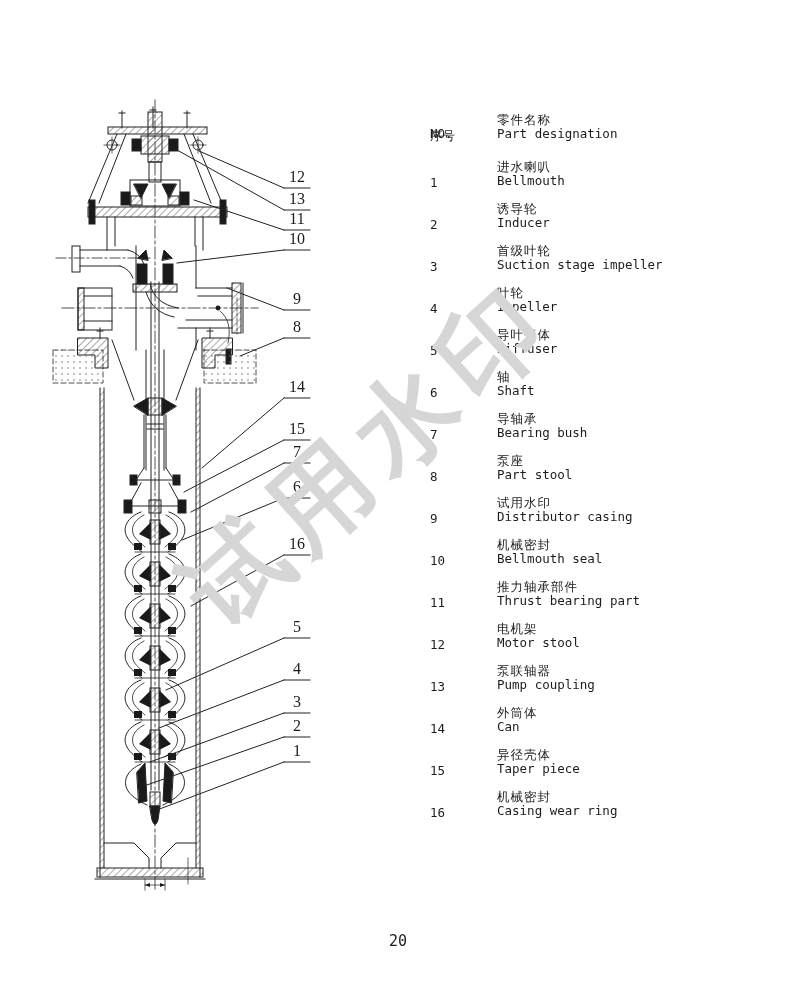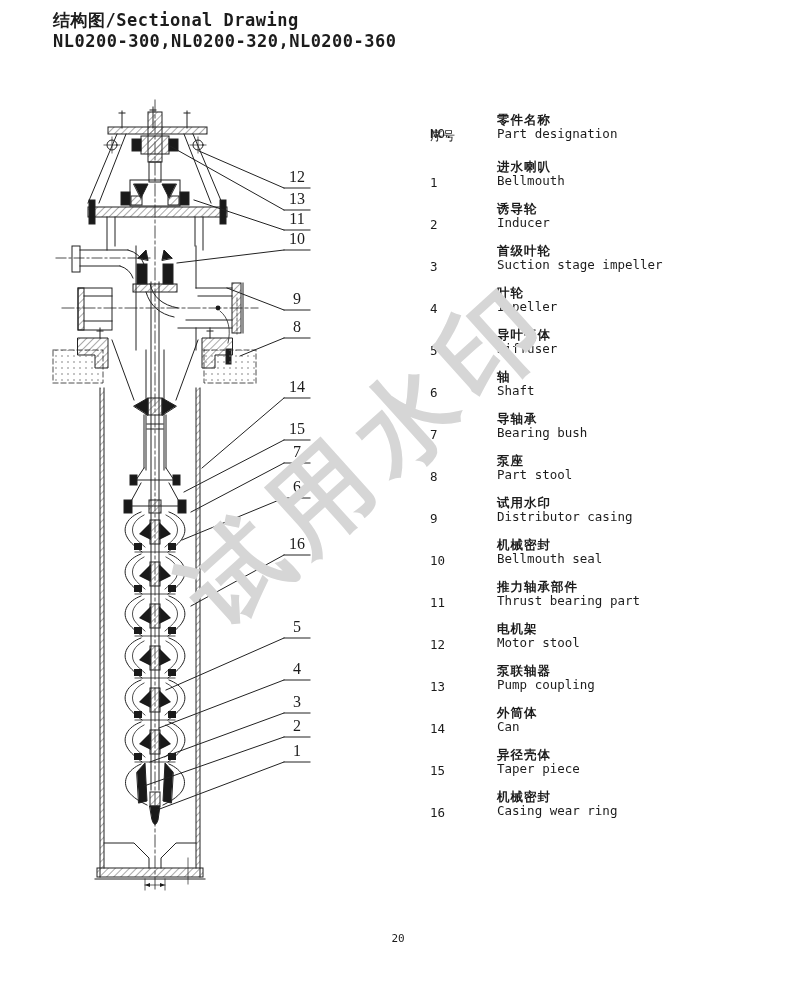--- a/index.html
+++ b/index.html
@@ -14,40 +14,36 @@
   .callout-label{
     position:absolute;transform:translate(-50%,-100%);
     font-family:"Liberation Serif","DejaVu Serif",serif;font-size:16px;color:#1c1c1c;
     line-height:1;padding-bottom:2px;white-space:nowrap;
   }
   .parts-table{position:absolute;left:430px;top:113px;width:340px;font-size:12.5px;line-height:14px;}
   .pt-header{position:relative;height:47px;}
   .pt-row{position:relative;height:42px;}
   .pt-no{position:absolute;left:0;top:0;margin-top:16px;}
   .pt-no2{position:absolute;left:0;top:14px;}
-  .pt-cn{position:absolute;left:67px;top:0;letter-spacing:1px;font-weight:bold;}
+  .pt-cn{position:absolute;left:67px;top:0;letter-spacing:1px;}
   .pt-en{position:absolute;left:67px;top:14px;}
-  .page-number{position:absolute;left:368px;top:932px;width:60px;text-align:center;font-size:11px;}
+  .page-number{position:absolute;left:368px;top:932px;width:60px;text-align:center;font-size:15px;}
   .watermark{
     position:absolute;left:124px;top:390px;width:490px;height:130px;
     display:flex;align-items:center;justify-content:center;
     transform:rotate(-42deg);
     font-size:100px;font-weight:700;letter-spacing:14px;white-space:nowrap;
     z-index:40;pointer-events:none;
   }
 </style>
 </head>
 <body>
 
 <div class="page">
 
-  <div class="doc-header">
-    <span class="doc-title">结构图/Sectional Drawing</span>
-    <span class="doc-models">NL0200-300,NL0200-320,NL0200-360</span>
-  </div>
 
   <svg id="drawing-svg" width="794" height="1000" viewBox="0 0 794 1000">
     <defs>
       <pattern id="hatch" width="5" height="5" patternUnits="userSpaceOnUse" patternTransform="rotate(45)">
         <line x1="0" y1="0" x2="0" y2="5" stroke="#555" stroke-width="1"></line>
       </pattern>
       <pattern id="dots" width="6" height="6" patternUnits="userSpaceOnUse">
         <circle cx="2" cy="2" r="0.8" fill="#777"></circle>
       </pattern>
       <g id="stage-motif">

